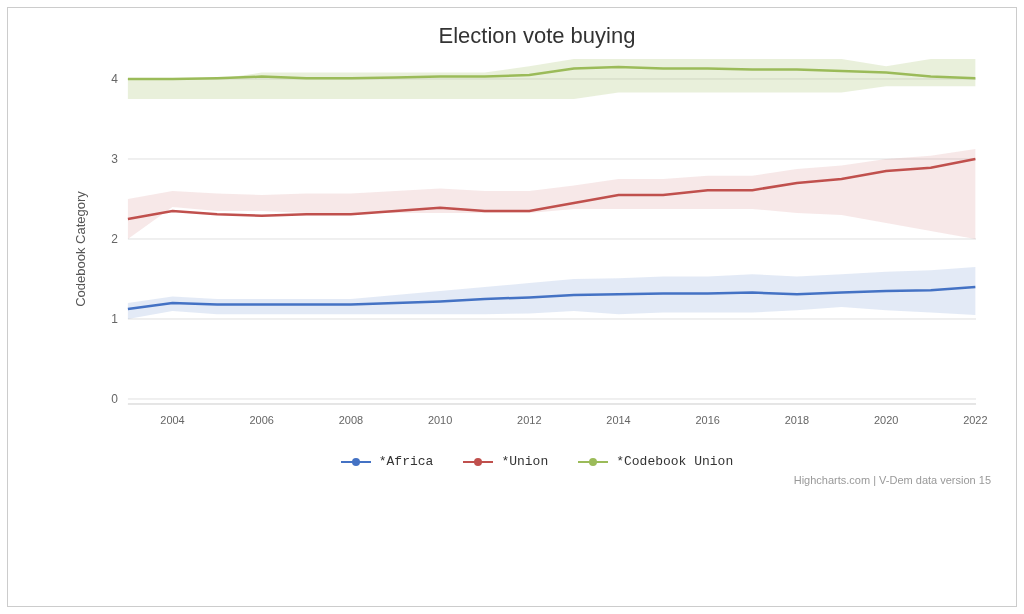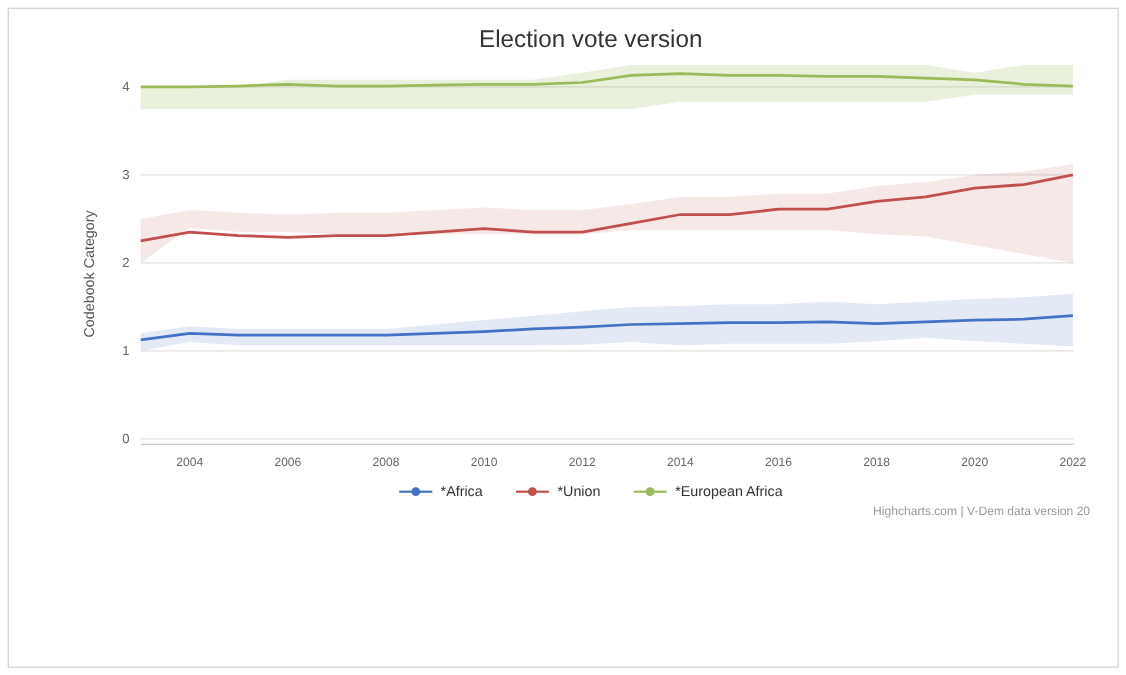--- a/index.html
+++ b/index.html
@@ -40,20 +40,22 @@
     }
     .chart-svg {
       width: 100%;
       height: 100%;
     }
     .legend {
       display: flex;
       justify-content: center;
       align-items: center;
       gap: 30px;
+      margin-top: 15px;
+      font-family: Liberation Mono, monospace;
     }
     .legend-item {
       display: flex;
       align-items: center;
       gap: 8px;
       font-size: 13px;
       color: #333;
     }
     .legend-line {
       width: 30px;
@@ -81,21 +83,21 @@
       font-size: 11px;
       color: #999;
       margin-top: 5px;
       padding-right: 5px;
     }
   </style>
 </head>
 <body>
 
 <div class="chart-container">
-  <div class="chart-title">Election vote version</div>
+  <div class="chart-title">Election vote buying</div>
 
   <div style="position:relative; width:100%; height:380px;">
     <div class="y-axis-label">Codebook Category</div>
     
     <svg class="chart-svg" viewBox="0 0 920 380" preserveAspectRatio="none">
 
       <line x1="50" y1="340" x2="900" y2="340" stroke="#e0e0e0" stroke-width="1"></line>
       <line x1="50" y1="260" x2="900" y2="260" stroke="#e0e0e0" stroke-width="1"></line>
       <line x1="50" y1="180" x2="900" y2="180" stroke="#e0e0e0" stroke-width="1"></line>
       <line x1="50" y1="100" x2="900" y2="100" stroke="#e0e0e0" stroke-width="1"></line>
@@ -138,18 +140,18 @@
     <div class="legend-item legend-africa">
       <div class="legend-line"></div>
       <span>*Africa</span>
     </div>
     <div class="legend-item legend-asia">
       <div class="legend-line"></div>
       <span>*Union</span>
     </div>
     <div class="legend-item legend-eu">
       <div class="legend-line"></div>
-      <span>*European Africa</span>
+      <span>*Codebook Union</span>
     </div>
   </div>
 
-  <div class="footer">Highcharts.com | V-Dem data version 20</div>
+  <div class="footer">Highcharts.com | V-Dem data version 15</div>
 </div>
 
 </body></html>

